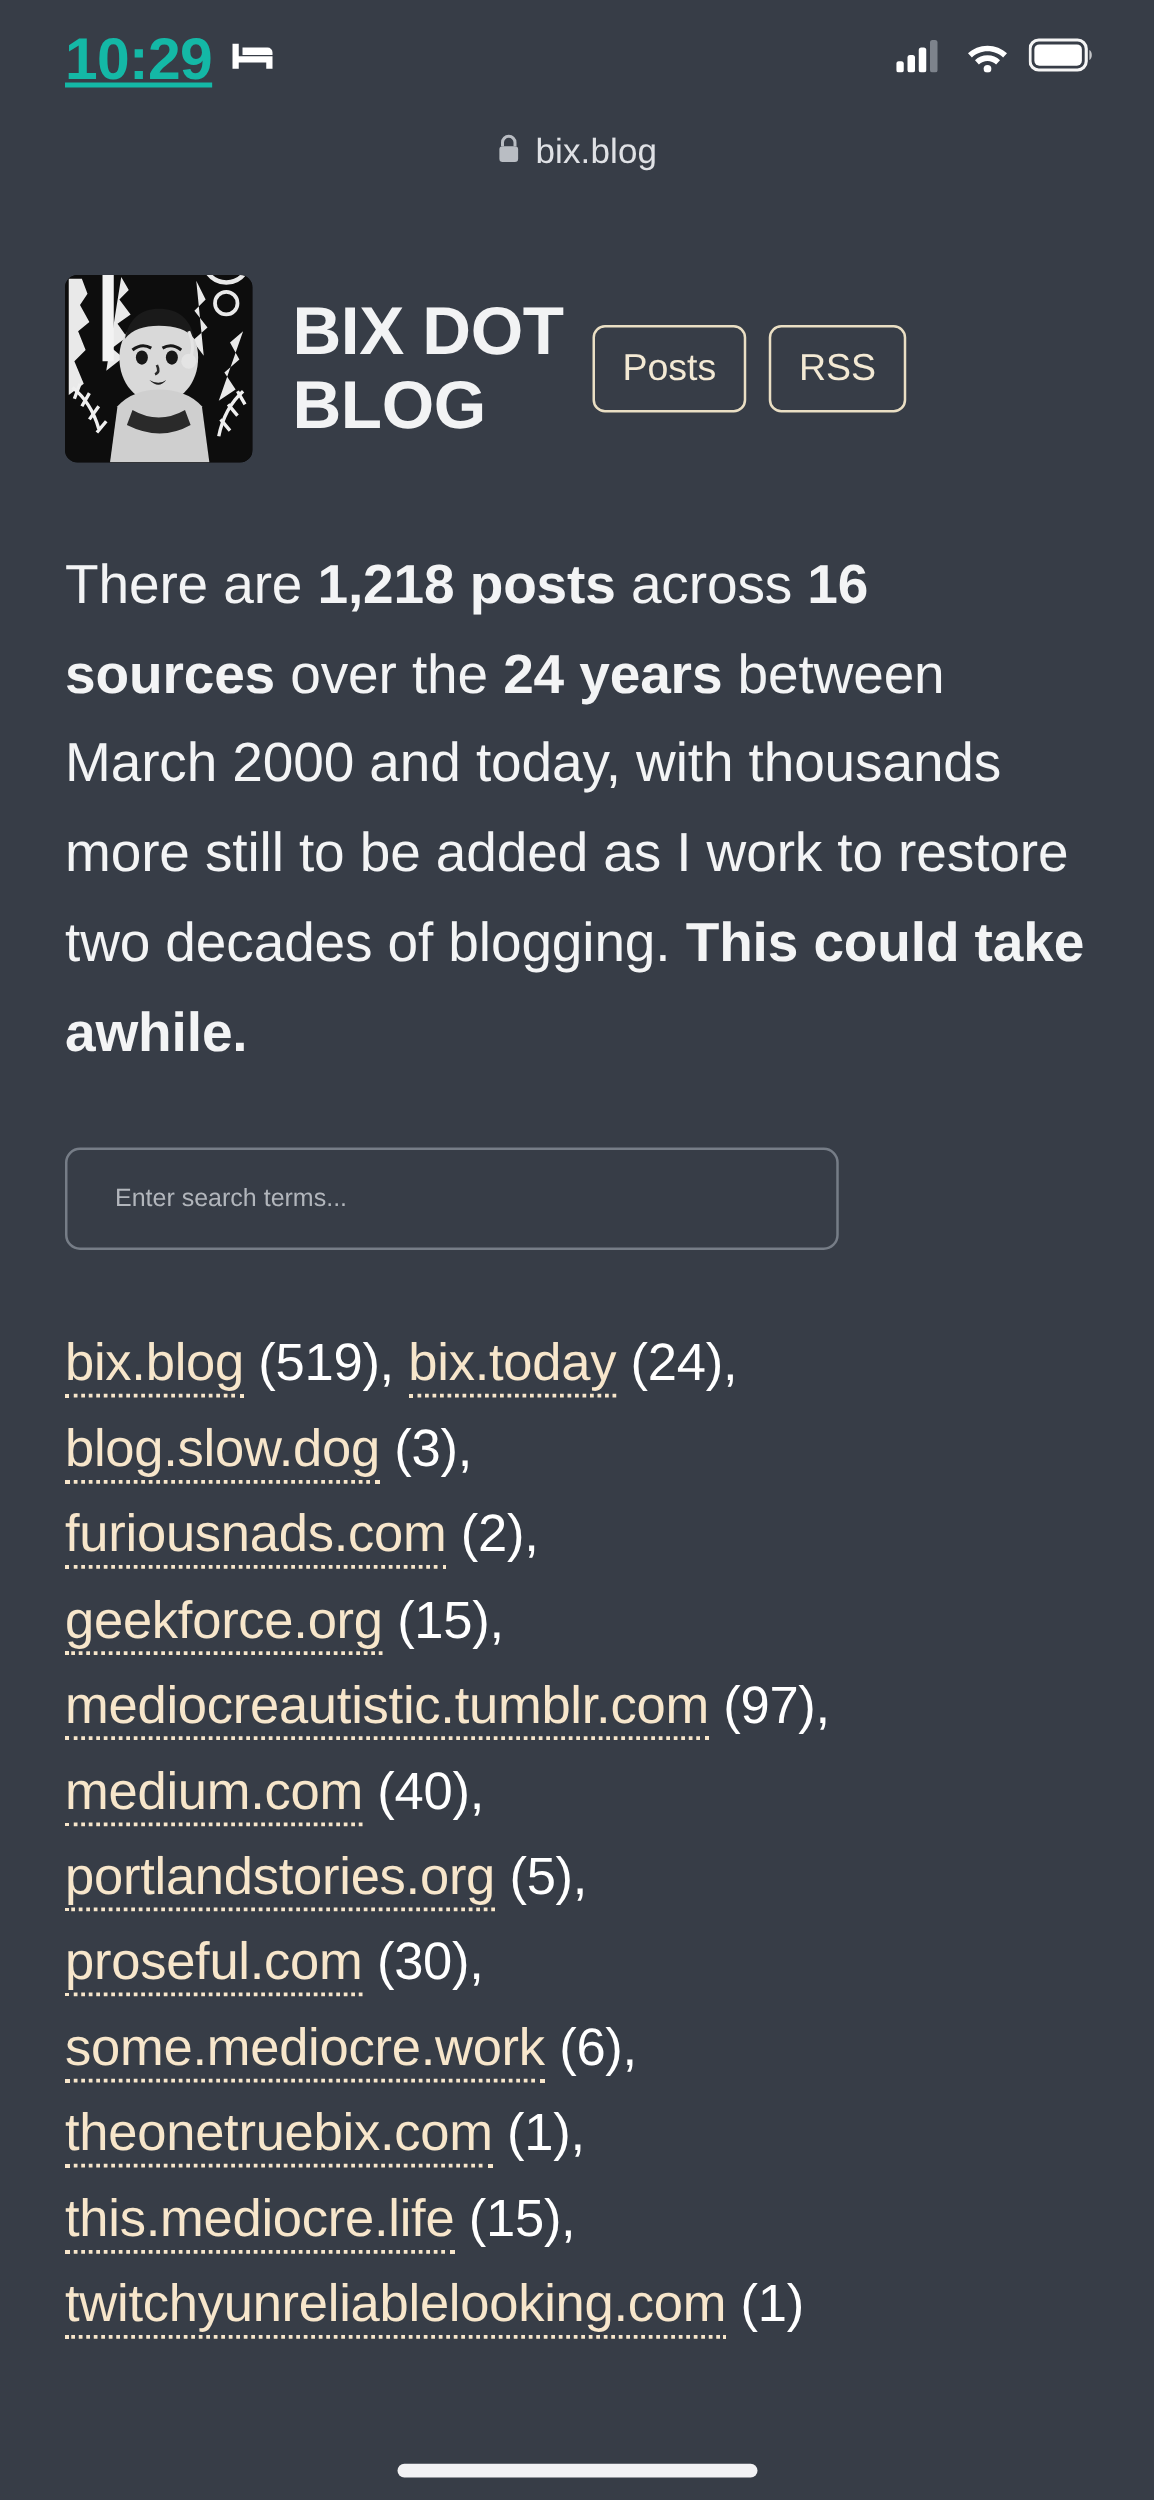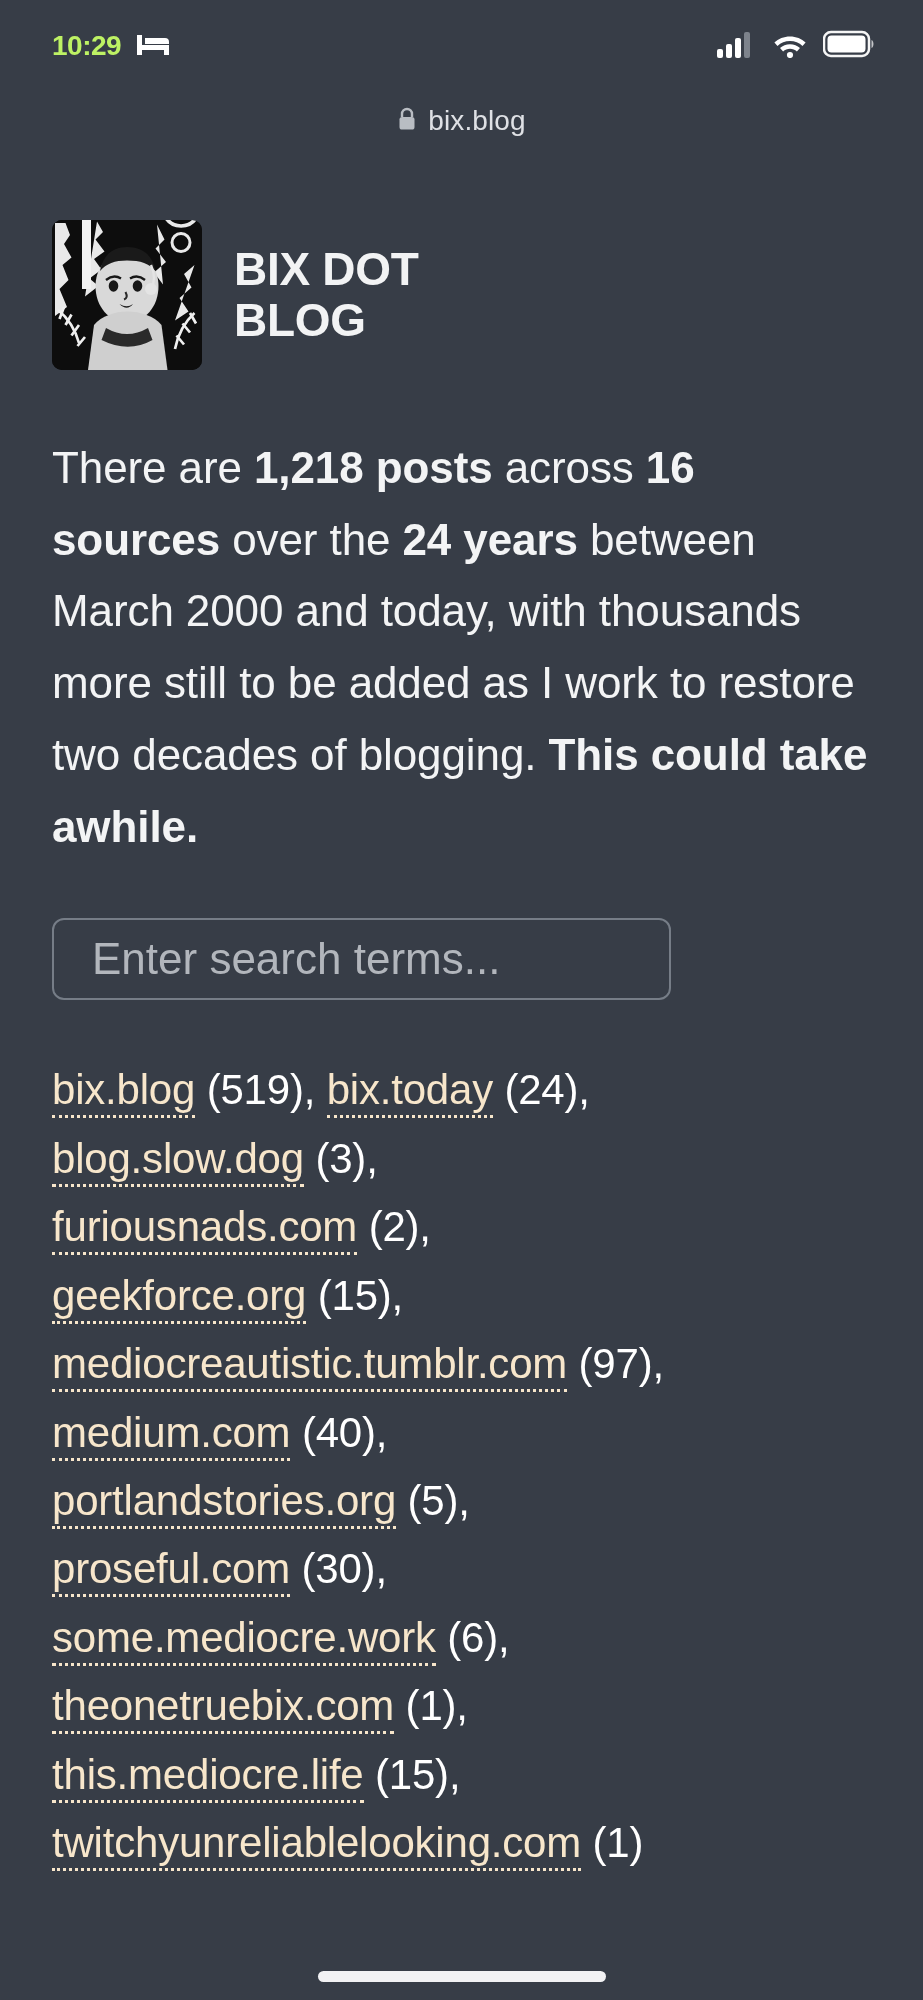--- a/index.html
+++ b/index.html
@@ -25,25 +25,26 @@
     align-items: center;
     justify-content: space-between;
     padding: 0 48px 0 52px;
   }
   .status-left {
     display: flex;
     align-items: center;
     gap: 14px;
   }
   .status-time {
-    font-size: 28px;
+    font-size: 47px;
     font-weight: 600;
     letter-spacing: -0.5px;
-    color: #bef264;
+    color: #14b8a6;
     line-height: 1;
+    text-decoration: underline;
   }
   .bed-icon { display:block; }
   .status-right {
     display: flex;
     align-items: center;
     gap: 14px;
   }
 
   
   .url-bar {
@@ -82,21 +83,21 @@
     height: 150px;
     border-radius: 10px;
     flex: 0 0 150px;
     overflow: hidden;
     background: #0b0b0b;
     position: relative;
   }
   .logo svg { display:block; width:150px; height:150px; }
   .site-title {
     flex: 1 1 auto;
-    font-size: 46px;
+    font-size: 54px;
     font-weight: 700;
     line-height: 1.1;
     letter-spacing: -0.3px;
     color: #f2f3f4;
     margin-left: 32px;
     max-width: 240px;
   }
   .header-nav {
     display: flex;
     gap: 18px;
@@ -129,21 +130,21 @@
   .search-wrap {
     margin: 56px 52px 0 52px;
   }
   .search-input {
     width: 619px;
     height: 82px;
     background: transparent;
     border: 2px solid #767d87;
     border-radius: 12px;
     color: #f0f0f0;
-    font-size: 44px;
+    font-size: 20px;
     font-family: "Liberation Sans", sans-serif;
     padding: 0 38px;
     outline: none;
   }
   .search-input::placeholder { color: #b2b6bc; }
 
   
   .sources {
     margin: 56px 52px 0 52px;
     font-size: 42px;
@@ -257,20 +258,24 @@
           <path d="M4 60 q10 8 14 22"></path>
           <path d="M8 58 l-3 8 M13 63 l-4 7 M18 70 l-5 7 M22 78 l-5 6"></path>
           <path d="M95 62 q-10 9 -13 24"></path>
           <path d="M92 62 l4 7 M87 69 l5 6 M83 77 l5 6"></path>
         </g>
         <circle cx="66" cy="46" r="4" fill="#e4e4e4"></circle>
         <path d="M66 30 q4 9 0 16" fill="none" stroke="#e4e4e4" stroke-width="1.6"></path>
       </svg>
     </div>
     <div class="site-title">BIX DOT BLOG</div>
+    <div class="header-nav">
+      <button class="navbtn">Posts</button>
+      <button class="navbtn">RSS</button>
+    </div>
   </div>
 
   <p class="intro"><span>There are </span><b>1,218 posts</b><span> across </span><b>16 sources</b><span> over the </span><b>24 years</b><span> between March 2000 and today, with thousands more still to be added as I work to restore two decades of blogging. </span><b>This could take awhile.</b></p>
 
   <div class="search-wrap">
     <input class="search-input" type="text" placeholder="Enter search terms..." style="">
   </div>
 
   <div class="sources"><a class="src-link" href="#">bix.blog</a><span class="src-count"> (519), </span> <a class="src-link" href="#">bix.today</a><span class="src-count"> (24), </span> <a class="src-link" href="#">blog.slow.dog</a><span class="src-count"> (3), </span> <a class="src-link" href="#">furiousnads.com</a><span class="src-count"> (2), </span> <a class="src-link" href="#">geekforce.org</a><span class="src-count"> (15), </span> <a class="src-link" href="#">mediocreautistic.tumblr.com</a><span class="src-count"> (97), </span> <a class="src-link" href="#">medium.com</a><span class="src-count"> (40), </span> <a class="src-link" href="#">portlandstories.org</a><span class="src-count"> (5), </span> <a class="src-link" href="#">proseful.com</a><span class="src-count"> (30), </span> <a class="src-link" href="#">some.mediocre.work</a><span class="src-count"> (6), </span> <a class="src-link" href="#">theonetruebix.com</a><span class="src-count"> (1), </span> <a class="src-link" href="#">this.mediocre.life</a><span class="src-count"> (15), </span> <a class="src-link" href="#">twitchyunreliablelooking.com</a><span class="src-count"> (1)</span></div>
 

